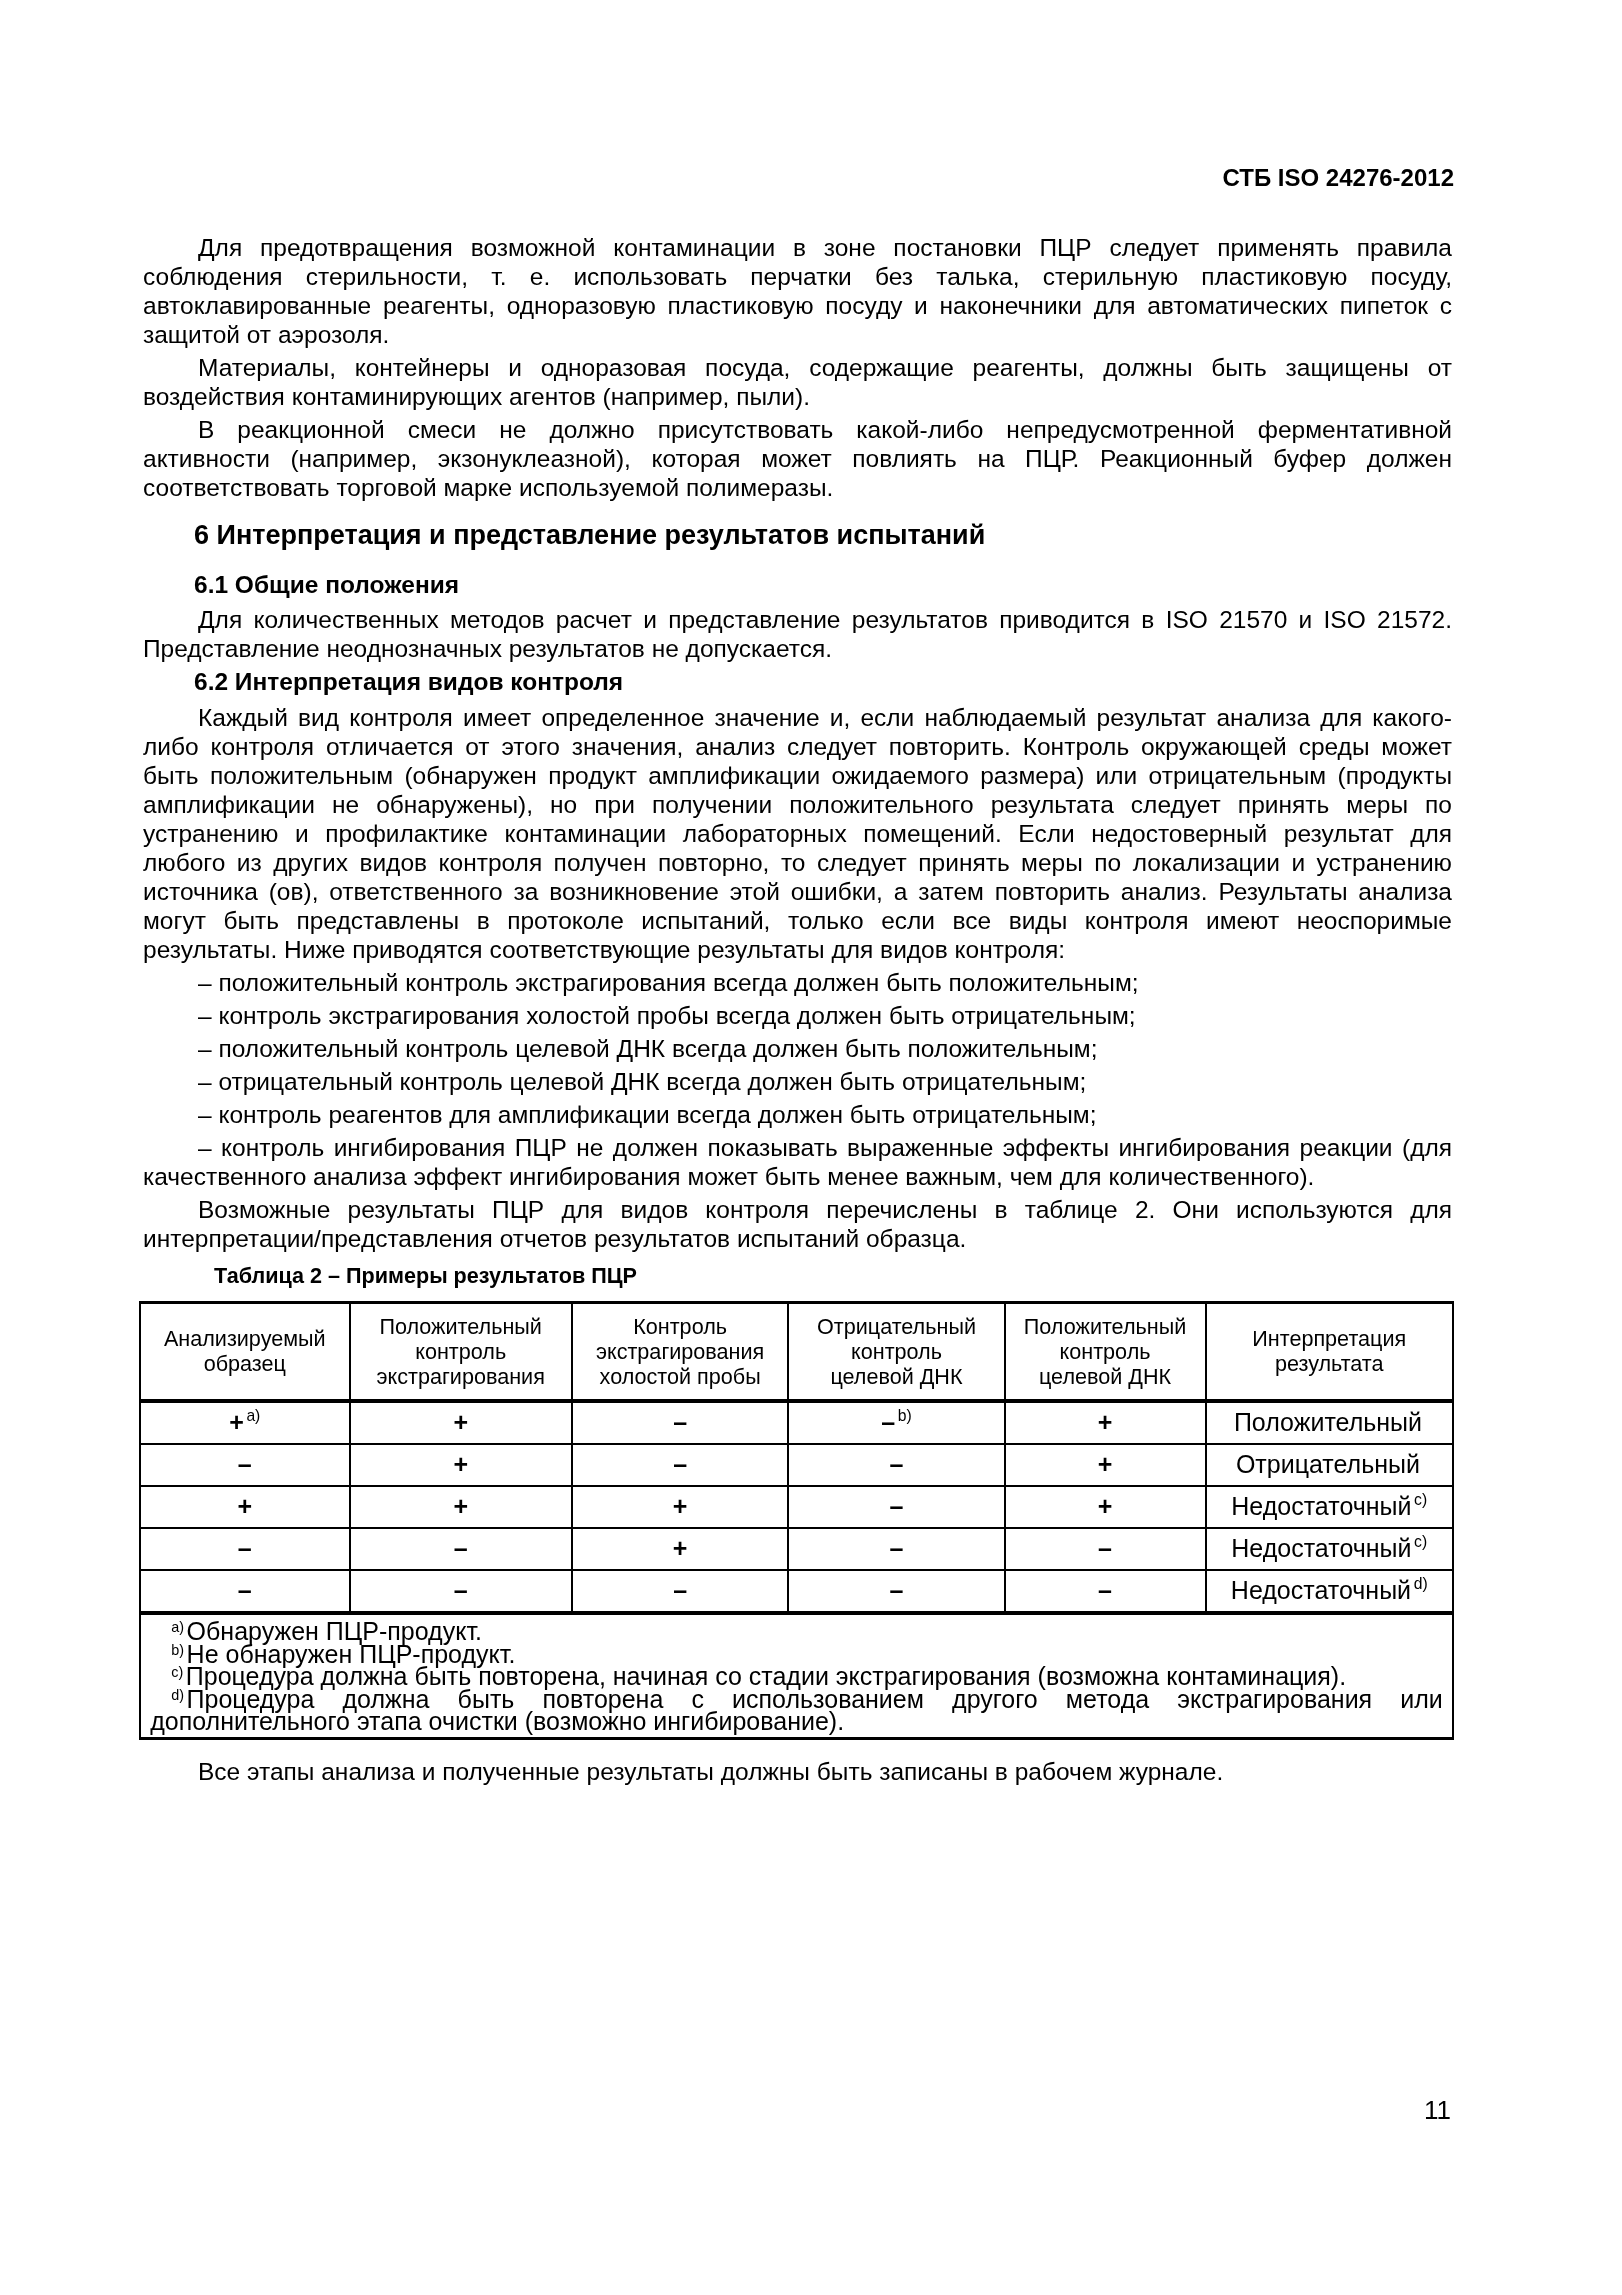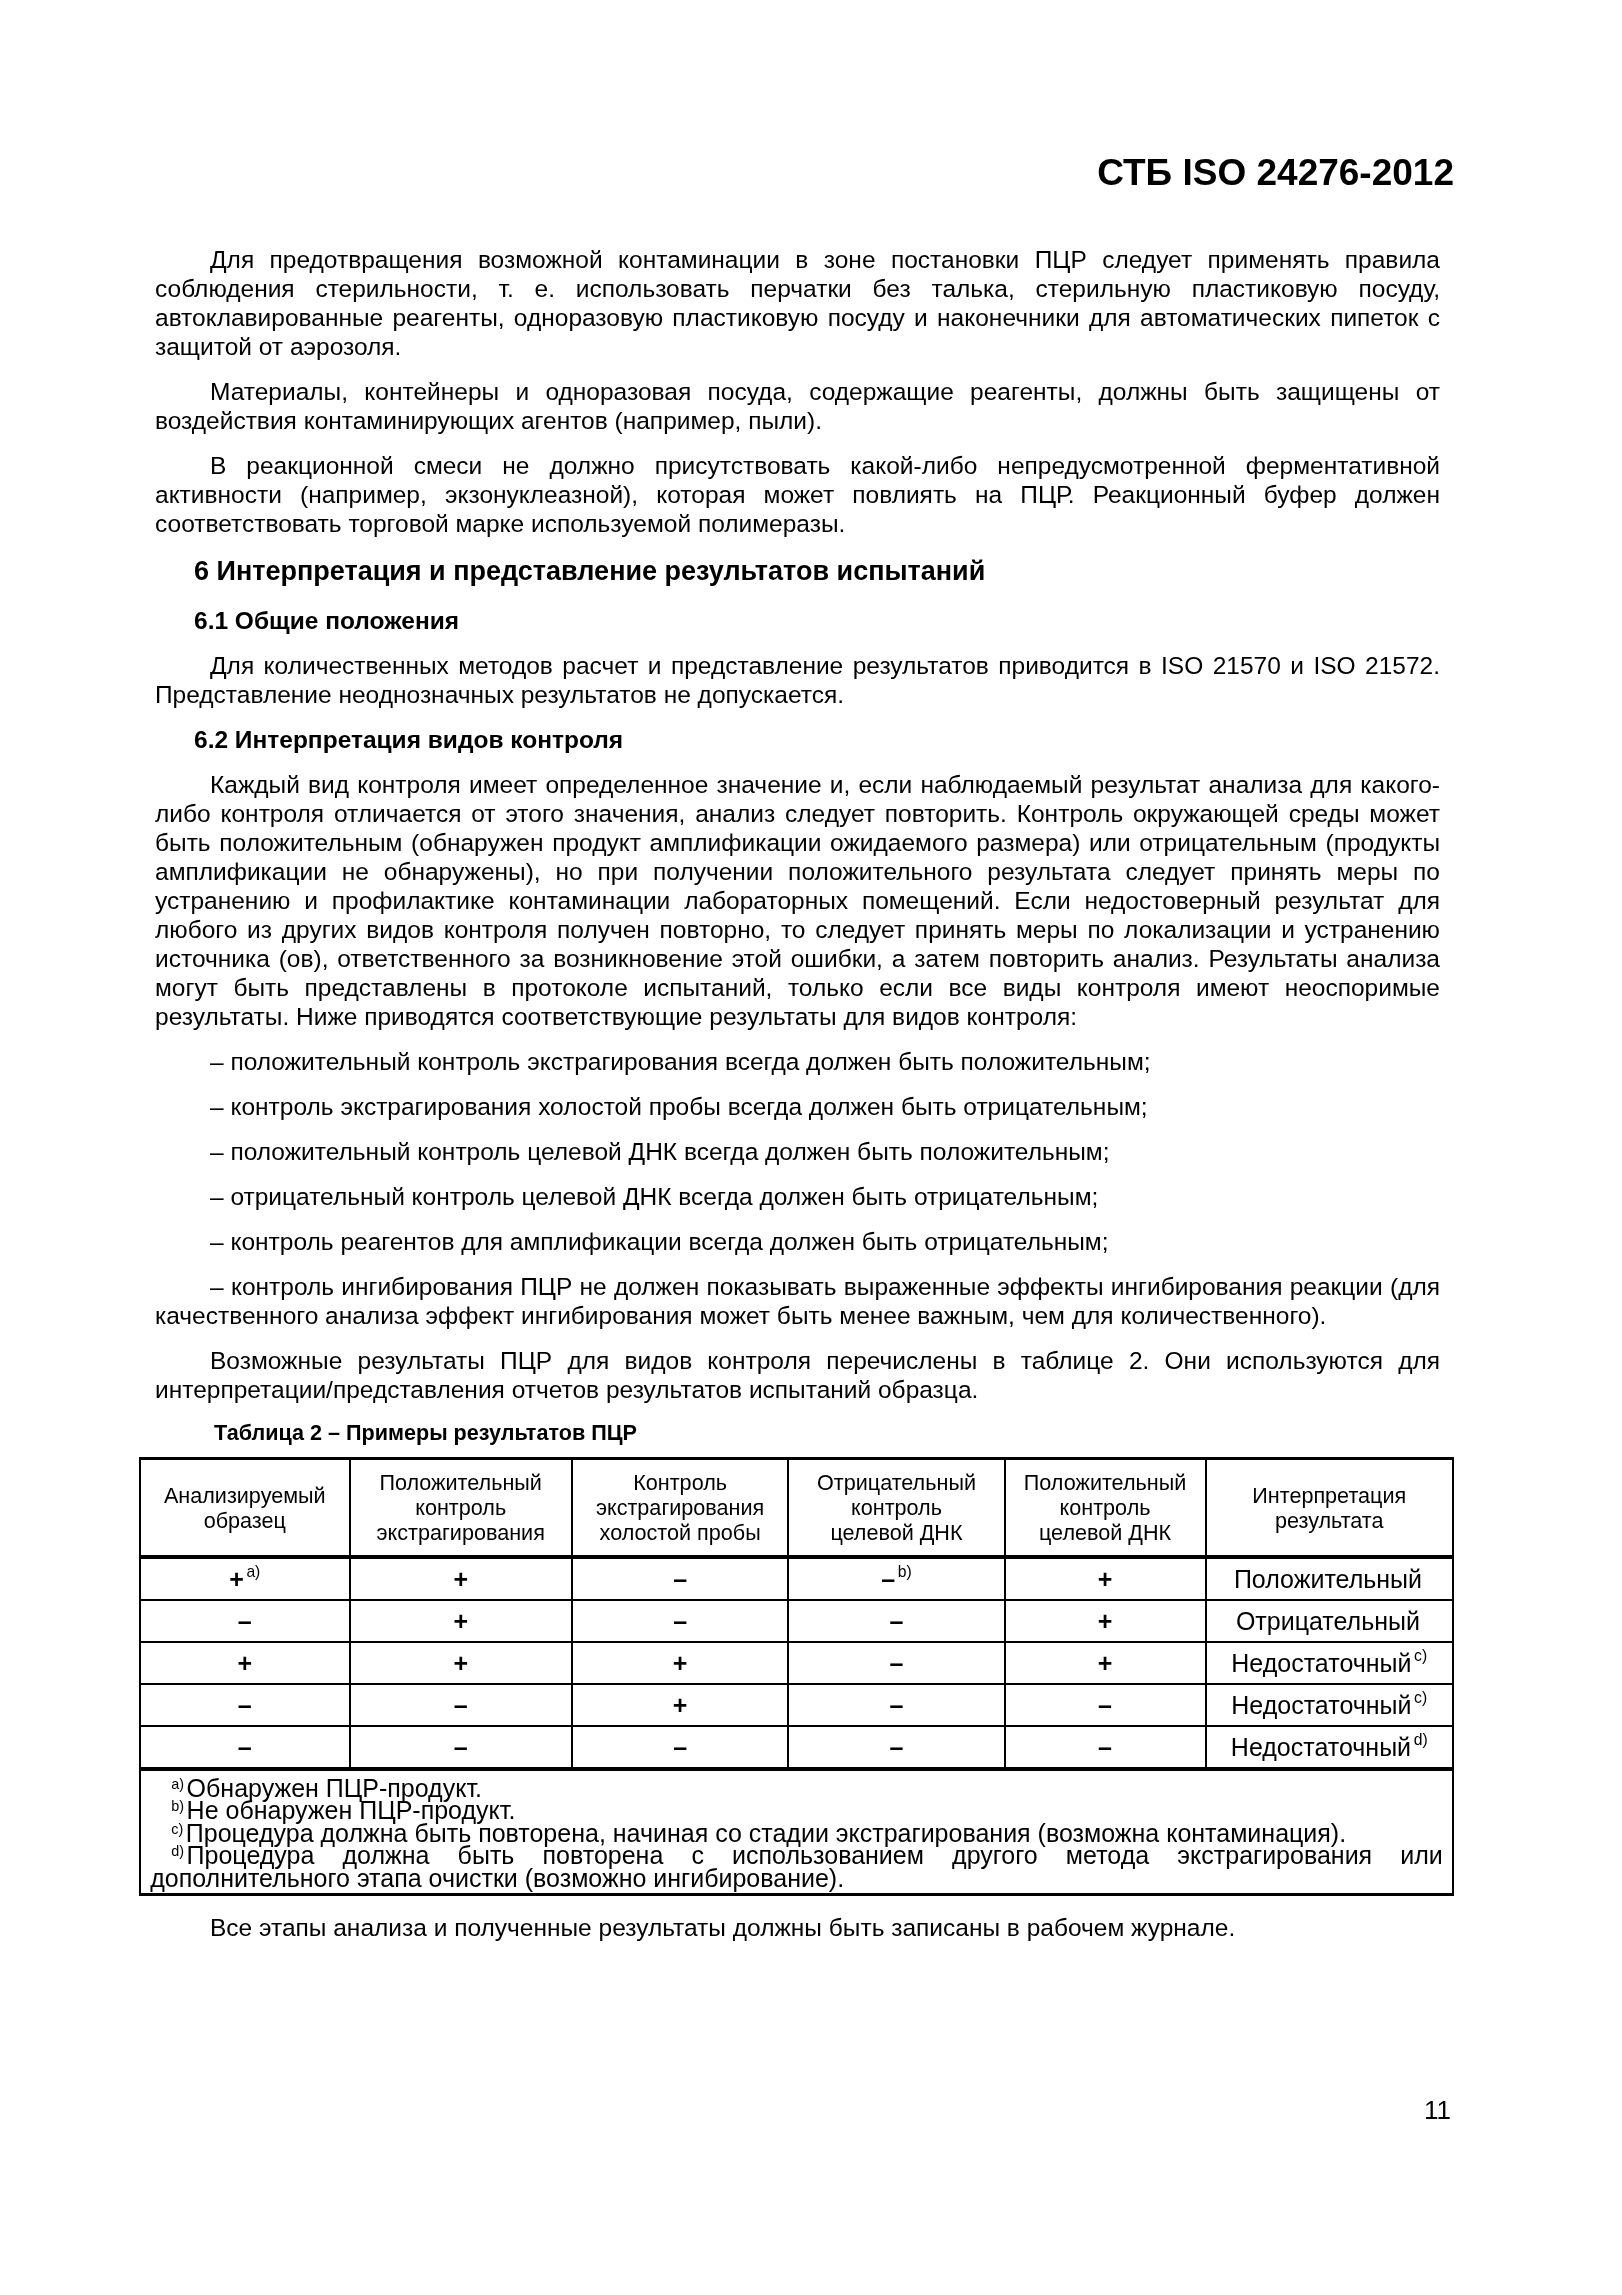--- a/index.html
+++ b/index.html
@@ -2,28 +2,28 @@
 <html style="font-size:10.5px"><head>
 <meta charset="utf-8">
 <style>
   html, body { margin: 0; padding: 0; background: #ffffff; }
   body {
     width: 1622px; height: 2295px; position: relative; overflow: hidden;
     font-family: "Liberation Sans", "DejaVu Sans", sans-serif;
     color: #000000;
   }
   .page-header {
-    position: absolute; top: 152px; right: 168px;
-    font-weight: bold; font-size: 37px; letter-spacing: 0px; text-align: center;
+    position: absolute; top: 164px; right: 168px;
+    font-weight: bold; font-size: 24px; letter-spacing: 0px; text-align: center;
   }
   .content {
     position: absolute; left: 139px; top: 229px; width: 1317px;
     font-size: 24.5px; line-height: 29px;
   }
-  .content p { margin: 16px; text-align: justify; text-indent: 55px; }
+  .content p { margin: 4px; text-align: justify; text-indent: 55px; }
   .h1 {
     font-weight: bold; font-size: 27px; line-height: 31px;
     margin: 18.3px 0 18.3px 0; text-indent: 55px;
   }
   .h2 {
     font-weight: bold; font-size: 24.5px; line-height: 29px;
     margin: 3.9px 0 6.5px 0; text-indent: 55px;
   }
   .list-item { text-indent: 55px; text-align: left; margin: 0; }
   .list-item.long { text-align: justify; }

